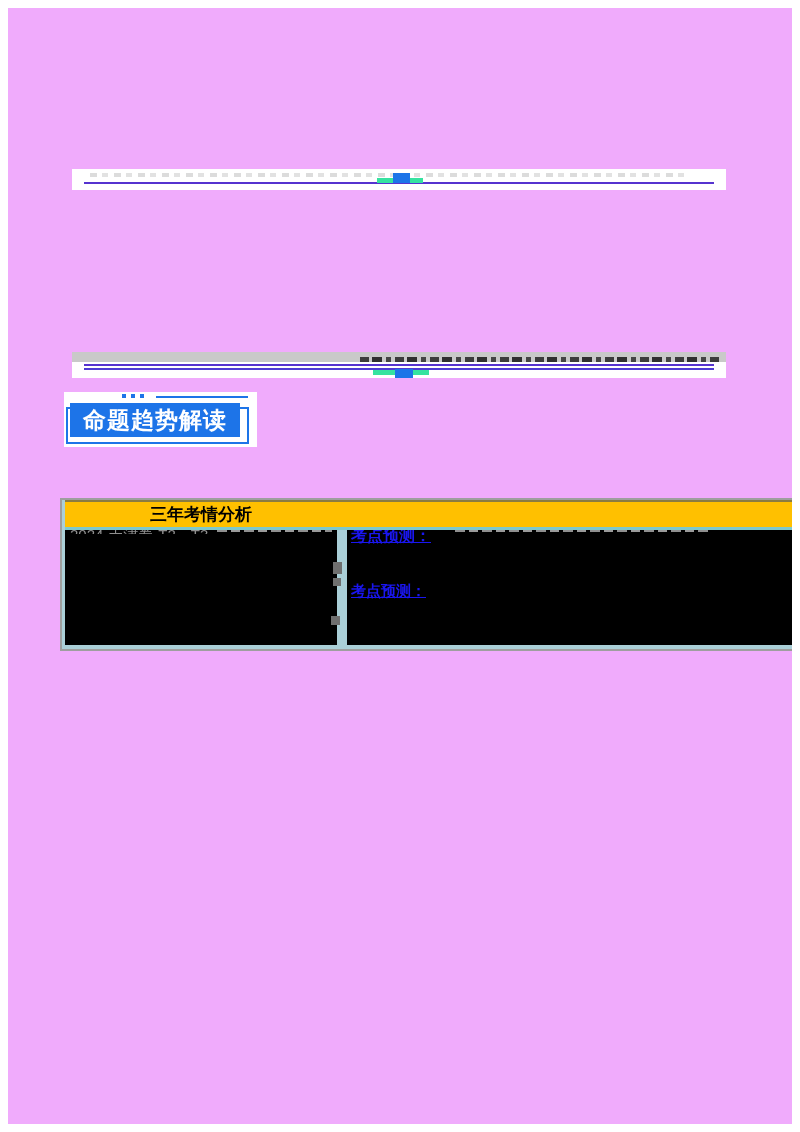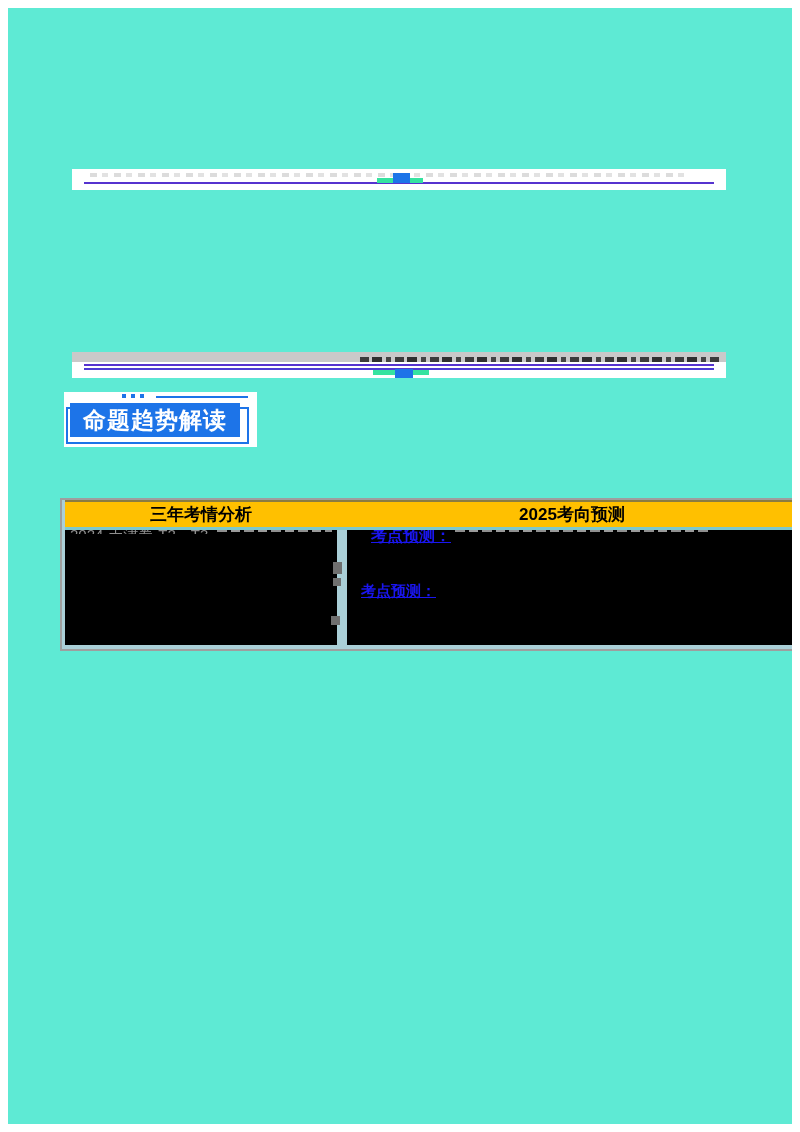--- a/index.html
+++ b/index.html
@@ -1,16 +1,16 @@
 <!DOCTYPE html>
 <html><head>
 <meta charset="utf-8">
 <style>
   html,body{margin:0;padding:0;background:#000;}
-  #page{position:relative;width:800px;height:1132px;background:#5eead4;overflow:hidden;
+  #page{position:relative;width:800px;height:1132px;background:#f0abfc;overflow:hidden;
         font-family:"Liberation Sans","DejaVu Sans",sans-serif;text-decoration:underline;}
   .abs{position:absolute;}
 
   
   .frame{position:absolute;background:#fff;z-index:40;}
   .frame.top{left:0;top:0;width:800px;height:8px;}
   .frame.bottom{left:0;top:1124px;width:800px;height:8px;}
   .frame.left{left:0;top:0;width:8px;height:1132px;}
   .frame.right{left:792px;top:0;width:8px;height:1132px;}
 
@@ -43,21 +43,21 @@
   .tbl-inner{position:absolute;left:3px;top:0;right:3px;bottom:3px;}
   .tbl-head{position:relative;height:25px;background:#ffc000;border-top:2px solid #8a7c42;
     border-bottom:3px solid #7ec8ce;}
   .th{position:absolute;top:0;height:25px;line-height:25px;text-align:center;
     color:#000;font-weight:bold;font-size:17px;}
   .th.left{left:0;width:272px;}
   .th.right{left:282px;right:0;}
   .tbl-body{position:relative;height:115px;background:#aacfd7;}
   .cell{position:absolute;top:0;bottom:0;background:#000;overflow:hidden;}
   .cell.l{left:0;width:272px;}
-  .cell.r{left:282px;right:0;text-align:right;}
+  .cell.r{left:282px;right:0;}
   .sliver{position:absolute;left:5px;top:-3px;height:7px;overflow:hidden;white-space:nowrap;}
   .sliver-text{display:inline-block;vertical-align:top;color:#8f8f8f;font-size:15px;line-height:15px;}
   .blue-frag{position:absolute;color:#1a16f0;font-weight:bold;font-size:16px;line-height:18px;
     text-decoration:underline;overflow:hidden;white-space:nowrap;}
   .divider-mark{position:absolute;background:#6f6f6f;}
 </style>
 </head>
 <body>
 
 <div id="page">
@@ -89,21 +89,20 @@
     <div class="badge-dot" style="left:76px;"></div>
     <div class="badge-hline" style="left:92px;width:92px;"></div>
     <div class="badge-outline"></div>
     <div class="badge-box">命题趋势解读</div>
   </div>
 
   <div class="tbl">
     <div class="tbl-inner">
       <div class="tbl-head">
         <div class="th left">三年考情分析</div>
-        <div class="th right">2025考向预测</div>
       </div>
       <div class="tbl-body">
 
         <div class="cell l">
           <div class="sliver" style="width:262px;">
             <span class="sliver-text">2024·天津卷·T2、T3</span>
             <span class="frag-gray" style="width:120px;margin-left:4px;"></span>
           </div>
         </div>
 

